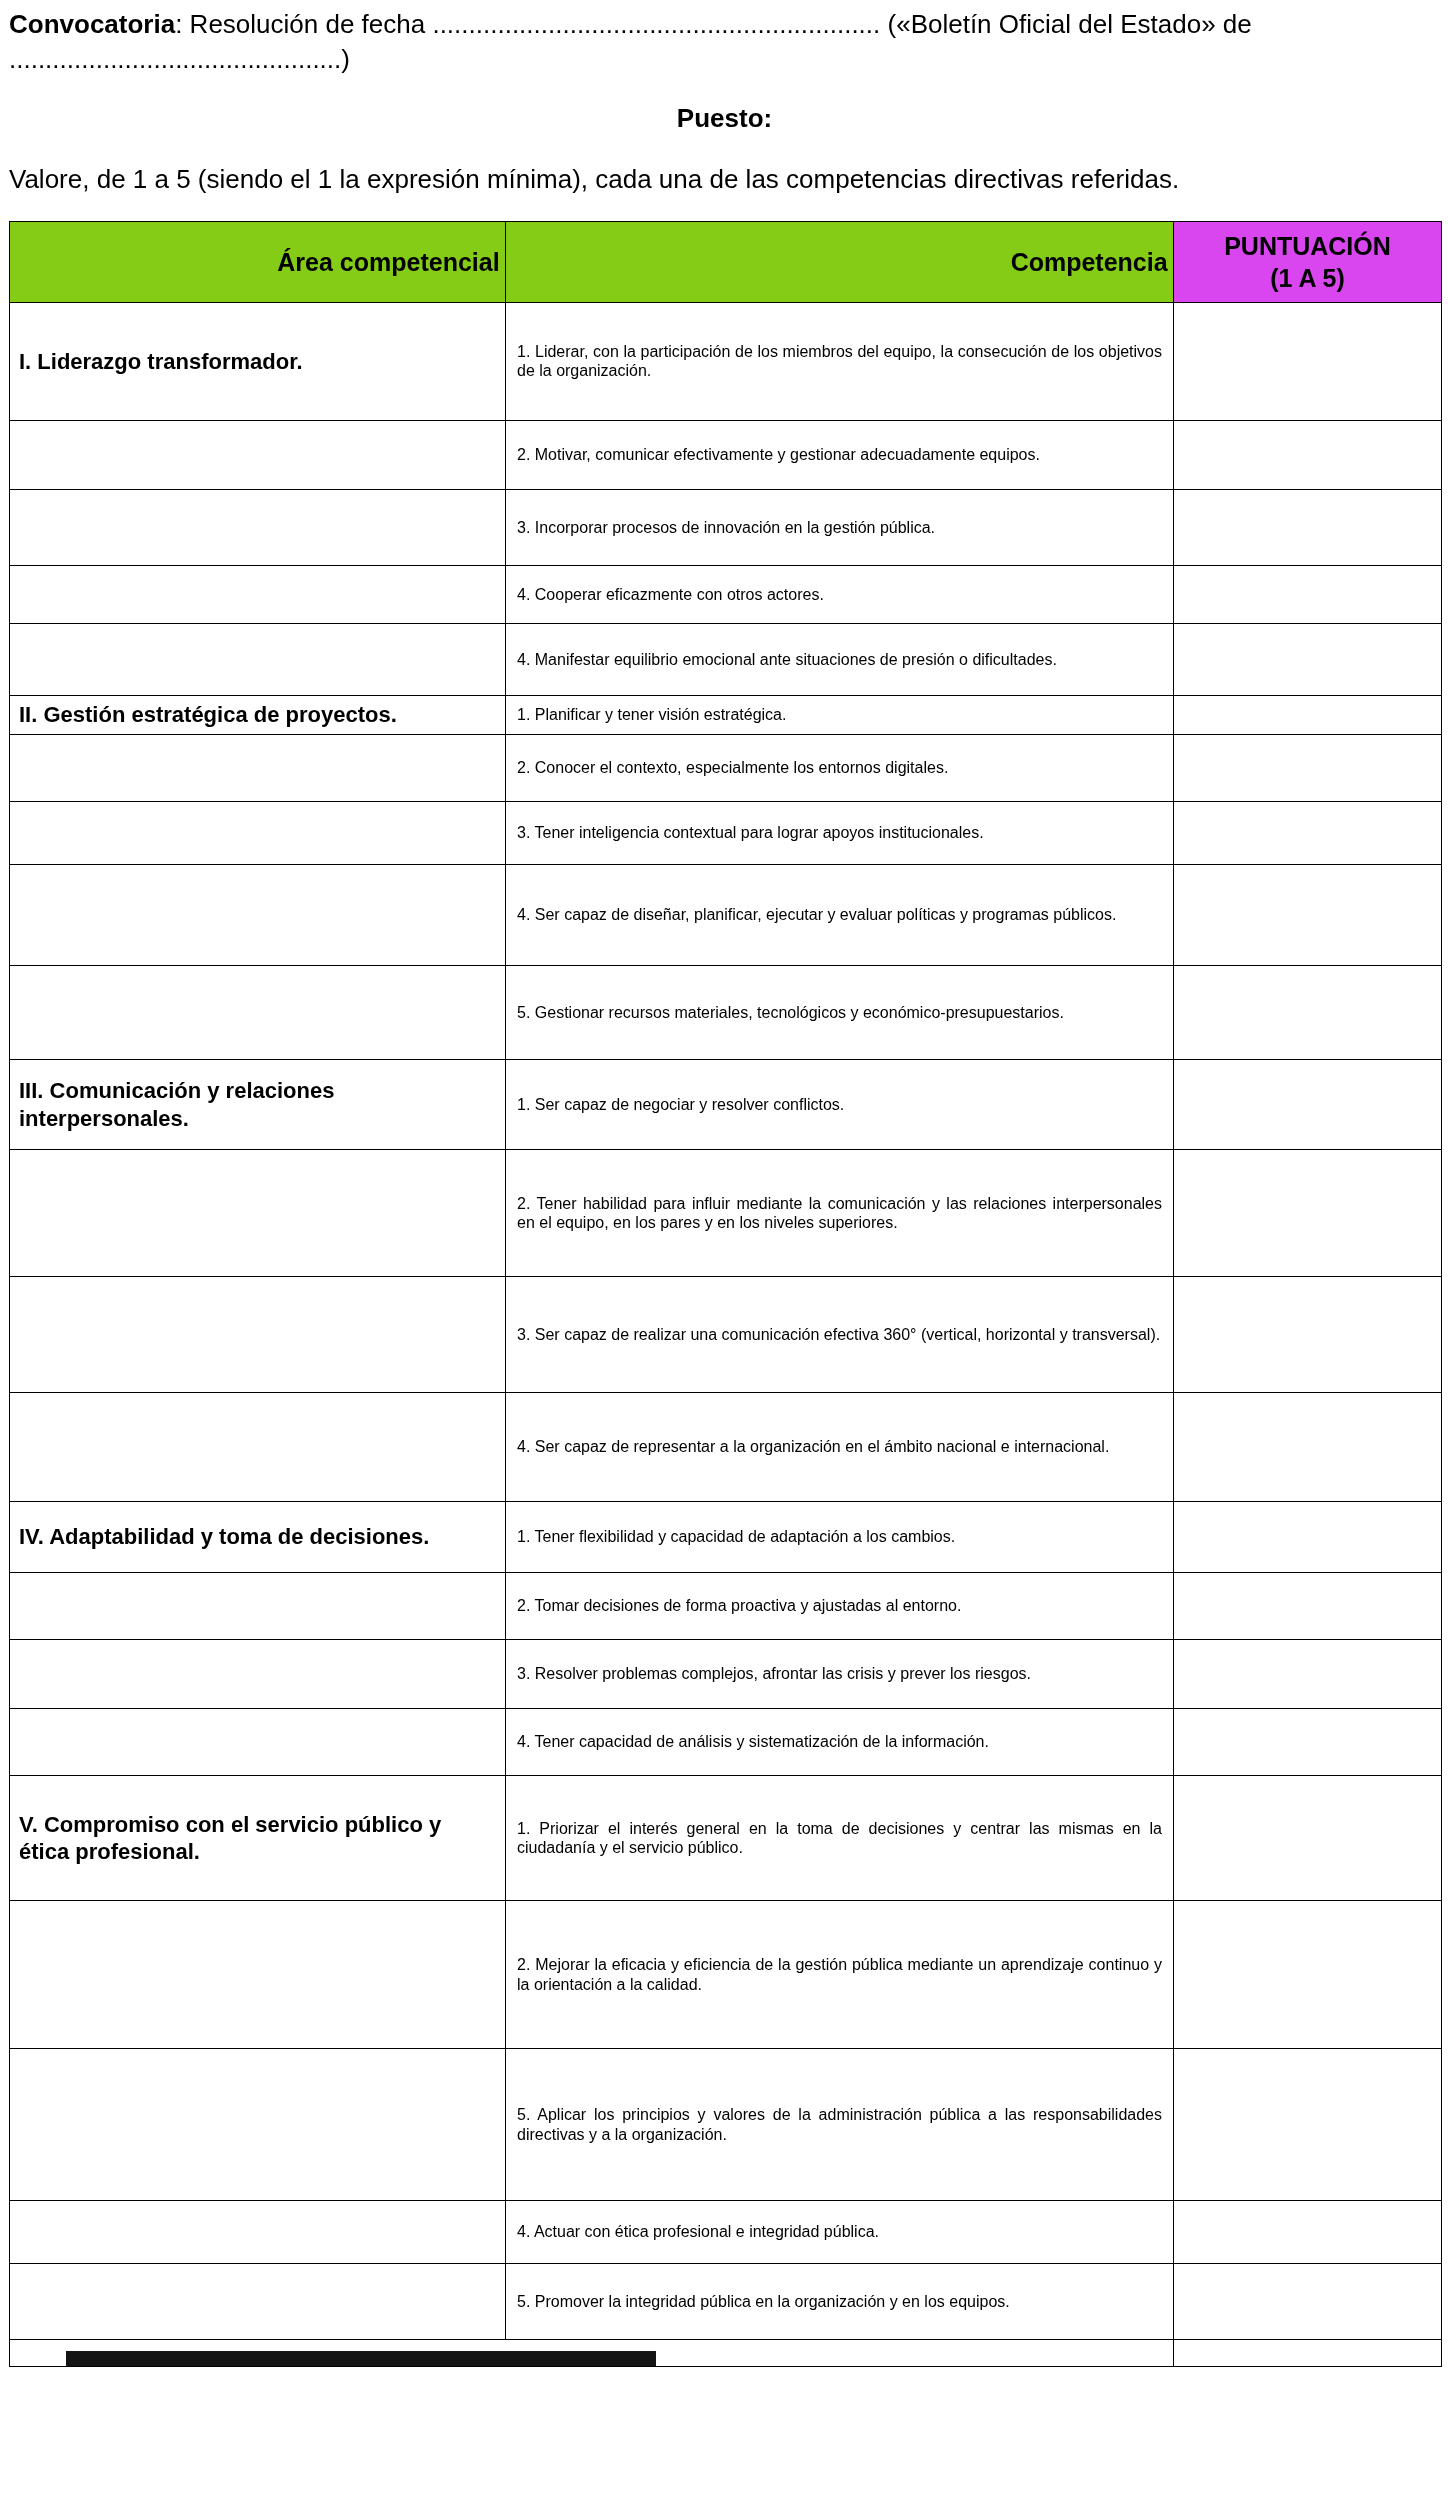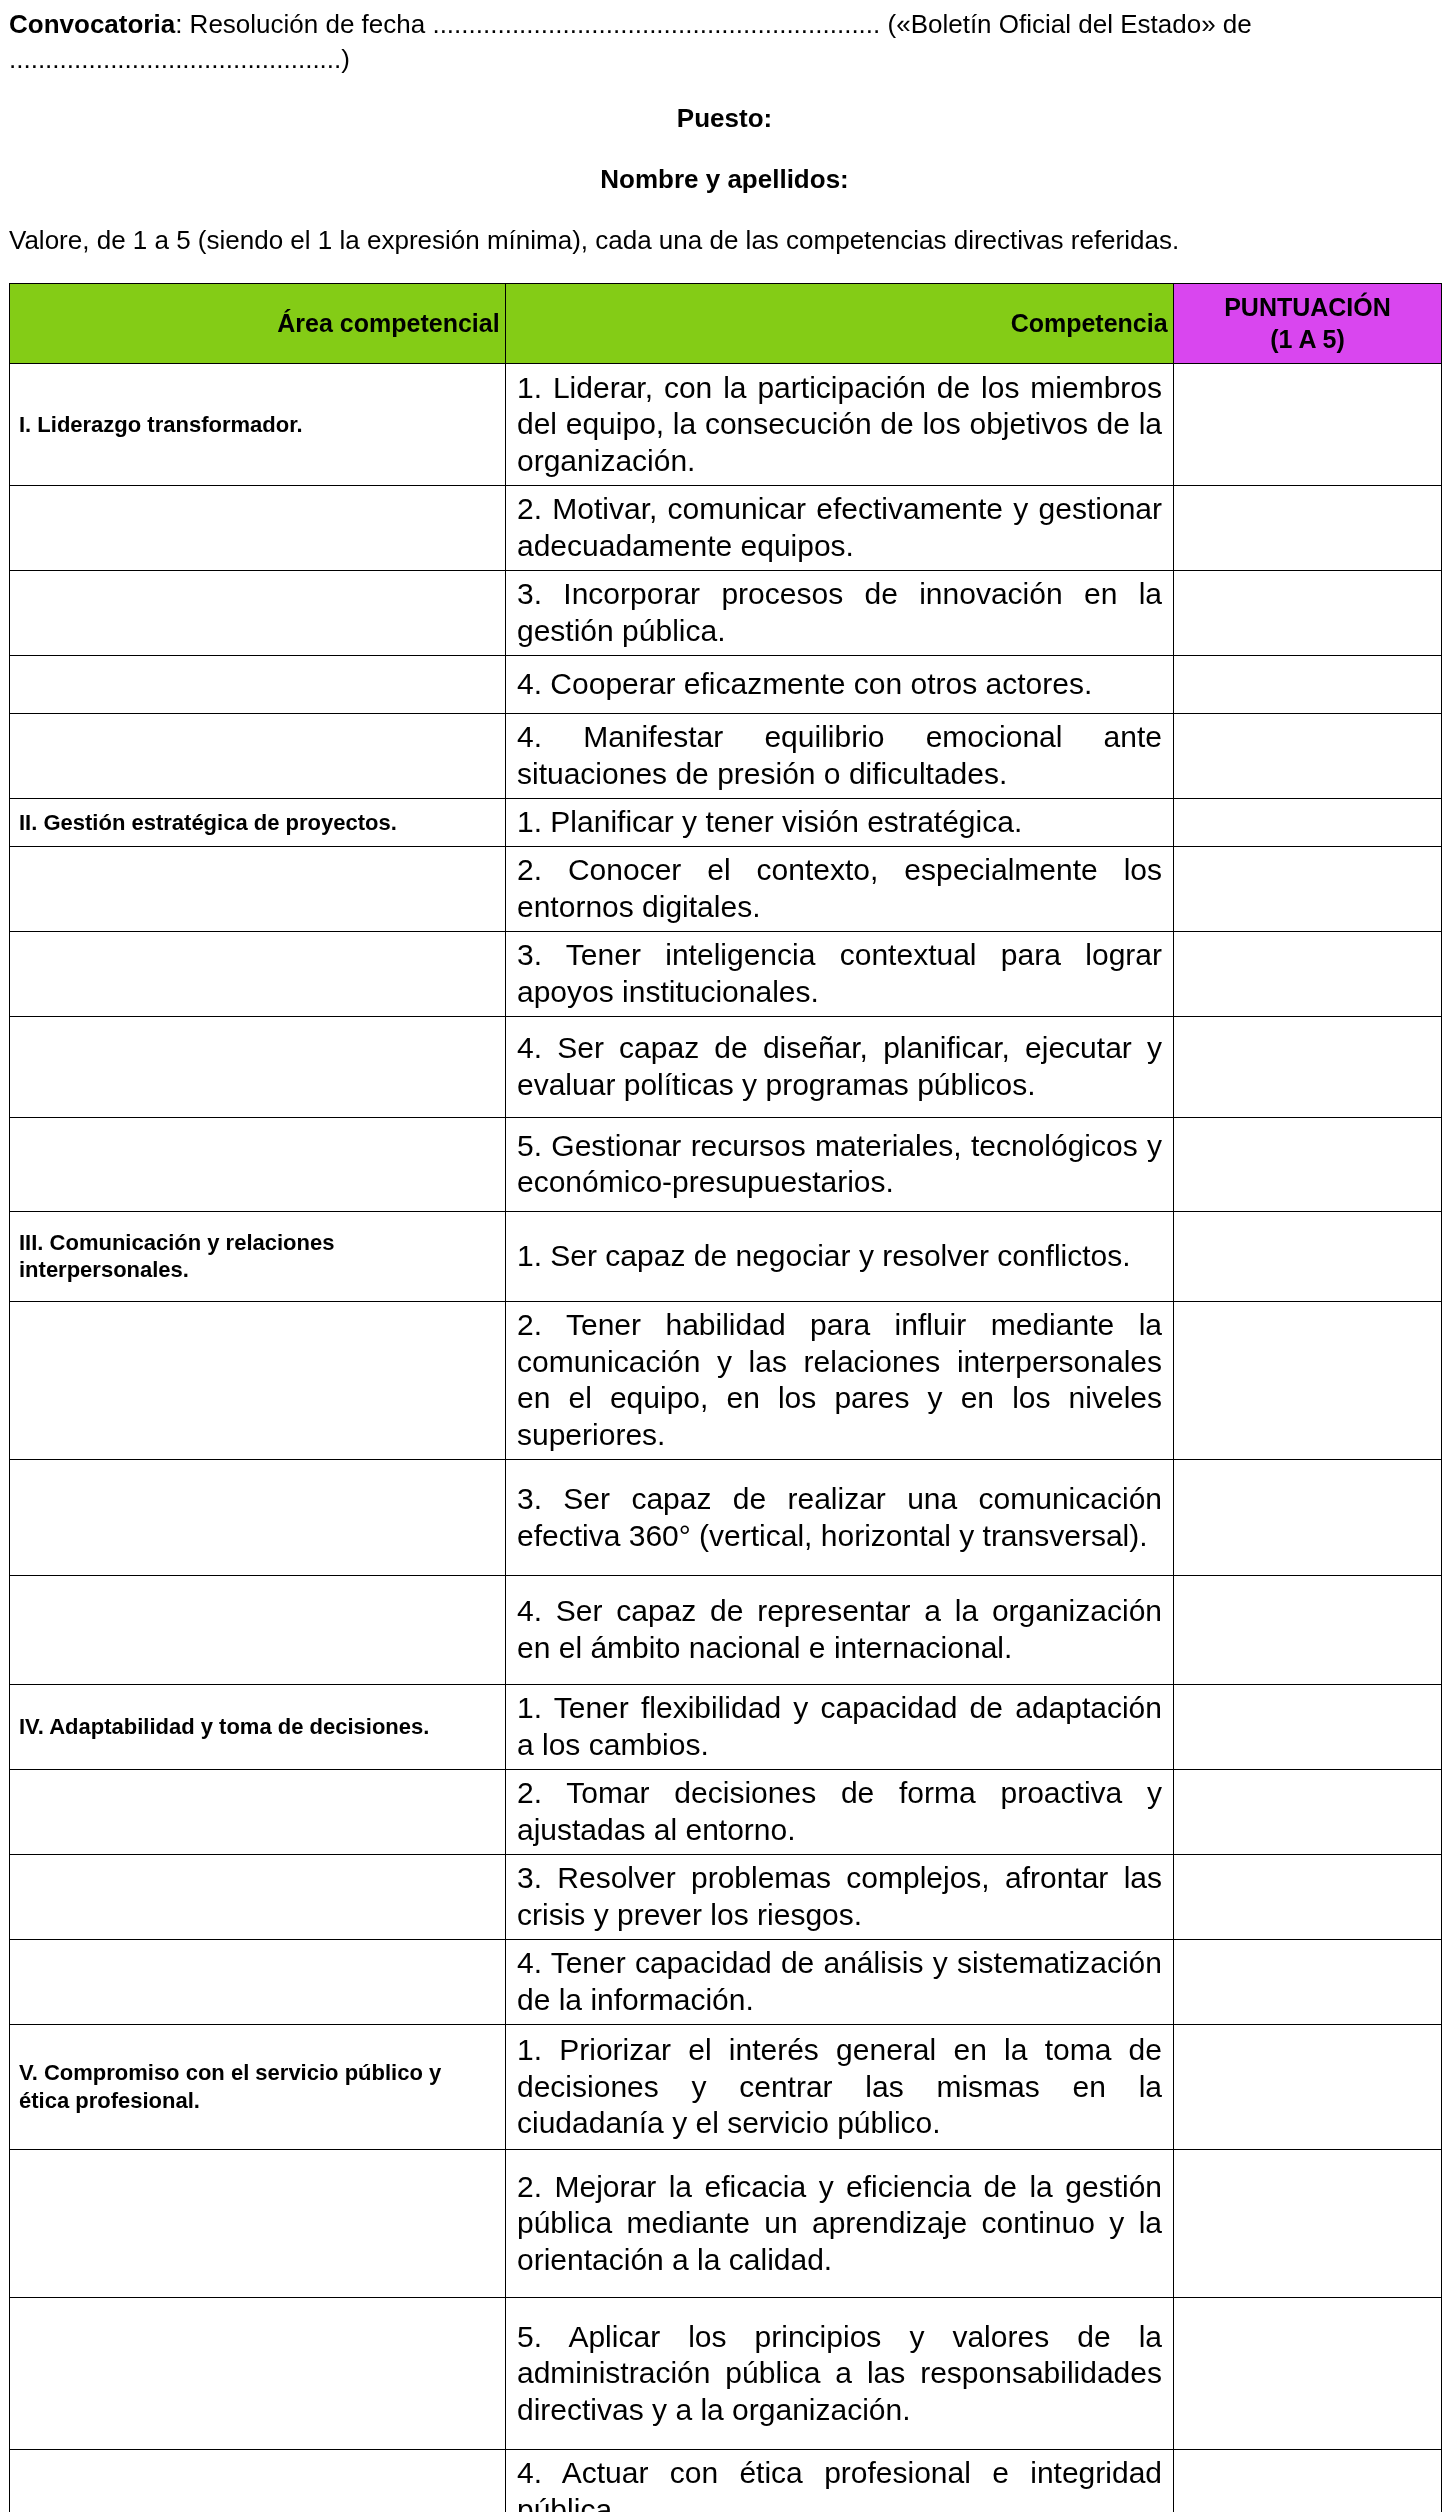--- a/index.html
+++ b/index.html
@@ -46,21 +46,21 @@
   thead th.gray { background: #84cc16; text-align: right; }
   thead th.white { background: #d946ef; line-height: 1.3; }
   td.area-cell {
     font-size: 22px;
     font-weight: bold;
     vertical-align: middle;
     padding: 5.4px 9px;
     line-height: 1.25;
   }
   td.comp-cell {
-    font-size: 30px;
+    font-size: 16px;
     vertical-align: middle;
     padding: 5.4px 11px;
     line-height: 1.22;
     text-align: justify;
   }
   td.score-cell {
     background: #ffffff;
   }
   tr.cutoff-row td { padding: 0; vertical-align: bottom; }
   .black-bar {
@@ -72,21 +72,20 @@
 </style>
 </head>
 <body>
 
 <div class="page">
 
   <p class="head-par"><span class="bold">Convocatoria</span><span>: Resolución de fecha .............................................................. («Boletín Oficial del Estado» de ..............................................)</span></p>
 
   <p class="head-par bold tight">Puesto:</p>
 
-  <p class="head-par bold tight">Nombre y apellidos:</p>
 
   <p class="head-par">Valore, de 1 a 5 (siendo el 1 la expresión mínima), cada una de las competencias directivas referidas.</p>
 
   <table class="comp-table">
     <colgroup>
       <col class="c-area">
       <col class="c-comp">
       <col class="c-score">
     </colgroup>
     <thead>

